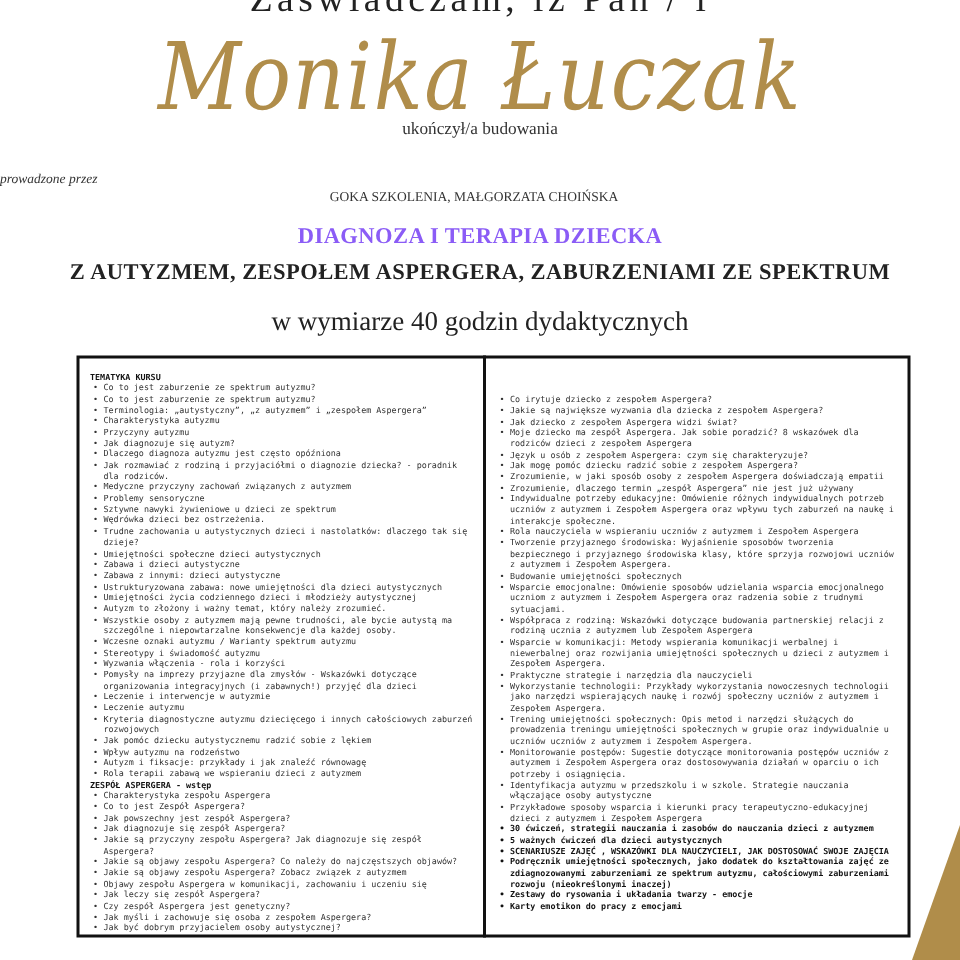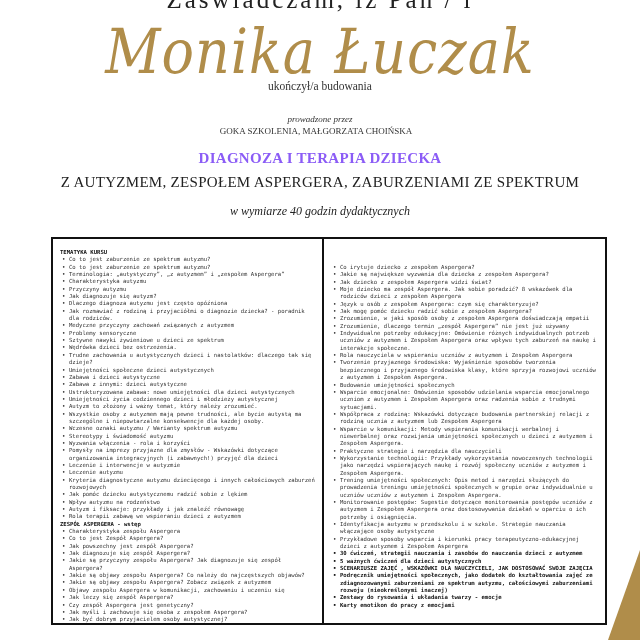--- a/index.html
+++ b/index.html
@@ -1,24 +1,24 @@
 <!DOCTYPE html>
 <html><head>
 <meta charset="utf-8">
 <style>
   html, body { margin:0; padding:0; }
   body { width:640px; height:640px; overflow:hidden; background:#ffffff; position:relative; font-family:"Liberation Serif", serif; color:#222; }
   .top-line { position:absolute; top:-14px; left:0; width:640px; text-align:center; font-family:"Liberation Serif", serif; font-size:25px; letter-spacing:3px; color:#222; }
   .name { position:absolute; top:20px; left:0; width:640px; text-align:center; font-family:"DejaVu Serif", serif; font-style:italic; font-size:54px; color:#b08d4a; letter-spacing:1px; transform:scaleY(1.15); }
   .completed { position:absolute; top:80px; left:0; width:640px; text-align:center; font-size:11.5px; color:#333; }
-  .by-label { position:absolute; top:114px; left:0; width:640px; text-align:center; font-size:9px; font-style:italic; color:#333; }
+  .by-label { position:absolute; top:114px; left:0; width:640px; font-size:9px; font-style:italic; color:#333; }
   .organizer { position:absolute; top:126px; left:0; width:632px; text-align:center; font-size:9px; color:#333; }
   .title1 { position:absolute; top:150px; left:0; width:640px; text-align:center; font-size:15px; font-weight:bold; color:#8b5cf6; letter-spacing:0.3px; }
-  .title2 { position:absolute; top:174px; left:0; width:640px; text-align:center; font-size:15px; font-weight:normal; color:#222; letter-spacing:0.3px; white-space:nowrap; }
-  .hours { position:absolute; top:204px; left:0; width:640px; text-align:center; font-size:12px; font-style:italic; color:#222; }
+  .title2 { position:absolute; top:174px; left:0; width:640px; text-align:center; font-size:15px; font-weight:bold; color:#222; letter-spacing:0.3px; white-space:nowrap; }
+  .hours { position:absolute; top:204px; left:0; width:640px; text-align:center; font-size:18px; color:#222; }
   .box { position:absolute; top:237px; height:388px; border:2px solid #111; box-sizing:border-box; overflow:hidden; font-family:"DejaVu Sans Mono", monospace; font-size:5.6px; line-height:7.35px; color:#333; padding:10px 6px 0 7px; }
   .box.left { left:51px; width:273px; }
   .box.right { left:322px; width:285px; padding-top:25px; }
   .box ul { list-style:none; margin:0; padding:0; }
   .box li { position:relative; padding-left:9px; }
   .box li::before { content:"•"; position:absolute; left:2px; }
   .box li.bold { font-weight:bold; color:#111; }
   .heading { font-weight:bold; color:#111; }
   .gold-shape { position:absolute; right:0; bottom:0; width:40px; height:90px; }
 </style>

